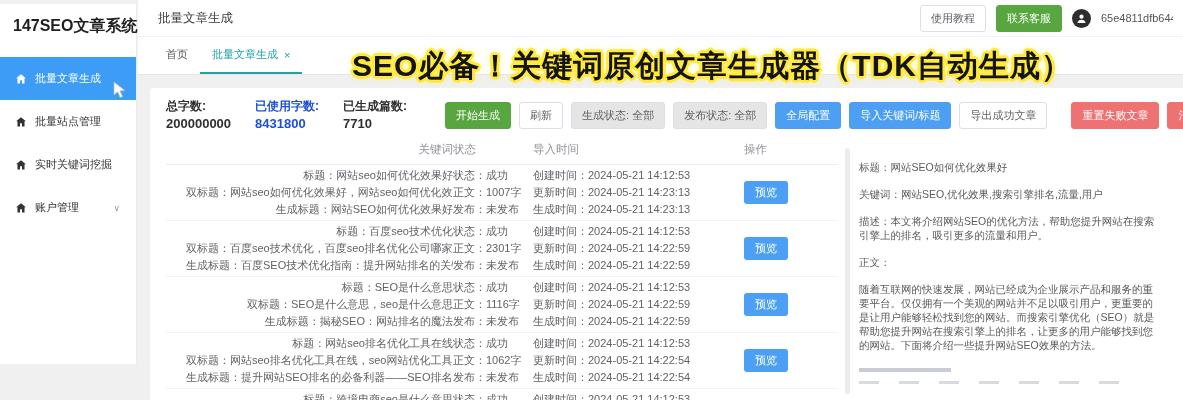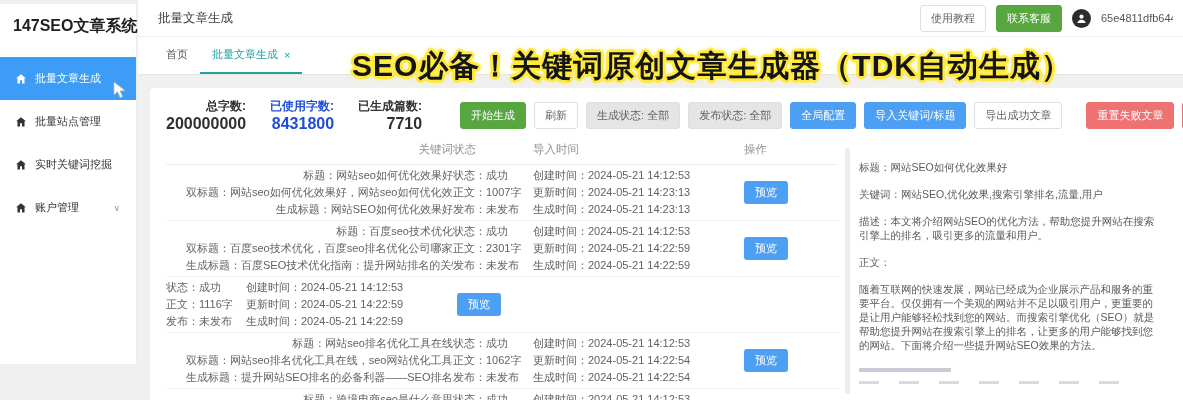--- a/index.html
+++ b/index.html
@@ -38,23 +38,23 @@
   .tabbar { height:38px; width:1045px; background:#fff; border-bottom:1px solid #e6e6e6; display:flex; padding-left:16px; }
   .tab { font-size:11px; color:#555; padding:10px 12px; cursor:pointer; }
   .tab.active { color:#1fa2a2; border-bottom:2px solid #1fa2a2; display:flex; align-items:center; gap:6px; }
   .tab-close { font-size:11px; color:#1fa2a2; }
 
   .content { padding:13px 0 0 12px; }
   .card { background:#fff; border-radius:4px; width:1060px; height:330px; padding:8px 16px; }
 
   
   .stats-row { display:flex; align-items:center; gap:24px; height:38px; }
-  .stat { line-height:18px; white-space:nowrap;text-align:right; }
+  .stat { line-height:18px; white-space:nowrap; }
   .stat .lbl { font-size:12px; font-weight:bold; color:#2f2f2f; }
-  .stat .val { font-size:16px; font-weight:bold; color:#2f2f2f; }
+  .stat .val { font-size:13px; font-weight:bold; color:#2f2f2f; }
   .stat.green .lbl, .stat.green .val { color:#1d4ed8; }
   .actions { display:flex; align-items:center; gap:8px; margin-left:14px; }
   .filter { font-size:11px; padding:5px 10px; border:1px solid #dcdfe6; border-radius:3px; background:#e5e5e5; color:#606266; white-space:nowrap; cursor:pointer; }
   .actions-right { margin-left:auto; display:flex; gap:8px; }
 
   
   .body-row { display:flex; margin-top:2px; }
   .table-wrap { width:672px; }
   .thead { display:flex; font-size:11.5px; color:#909399; padding:6px 0 7px; border-bottom:1px solid #ebeef5; }
   .trow { display:flex; padding:2px 0; border-bottom:1px solid #f2f2f2; font-size:11px; line-height:17px; color:#606266; }
@@ -237,20 +237,25 @@
               <div><span>创建时间：</span><span>2024-05-21 14:12:53</span></div>
               <div><span>更新时间：</span><span>2024-05-21 14:22:59</span></div>
               <div><span>生成时间：</span><span>2024-05-21 14:22:59</span></div>
             </div>
             <div class="c-ac">
               <button class="preview-btn">预览</button>
             </div>
           </div>
 
           <div class="trow">
+            <div class="c-kw">
+              <div><span>标题：</span><span>SEO是什么意思</span></div>
+              <div><span>双标题：</span><span>SEO是什么意思，seo是什么意思</span></div>
+              <div><span>生成标题：</span><span>揭秘SEO：网站排名的魔法</span></div>
+            </div>
             <div class="c-st">
               <div><span>状态：</span><span>成功</span></div>
               <div><span>正文：</span><span>1116字</span></div>
               <div><span>发布：</span><span>未发布</span></div>
             </div>
             <div class="c-tm">
               <div><span>创建时间：</span><span>2024-05-21 14:12:53</span></div>
               <div><span>更新时间：</span><span>2024-05-21 14:22:59</span></div>
               <div><span>生成时间：</span><span>2024-05-21 14:22:59</span></div>
             </div>

